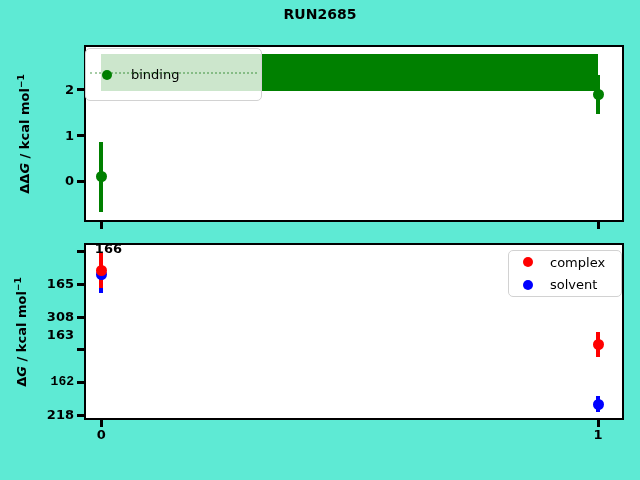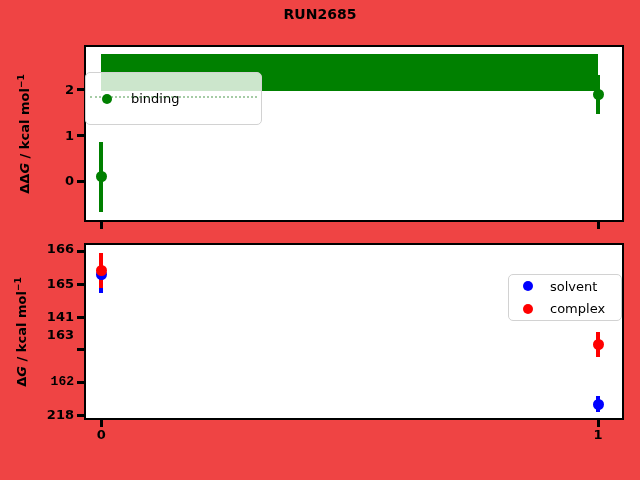--- a/index.html
+++ b/index.html
@@ -1,16 +1,16 @@
 <!DOCTYPE html>
 <html><head>
 <meta charset="utf-8">
 <style>
   html,body{margin:0;padding:0;background:#fff;}
-  .figure{position:relative;width:640px;height:480px;background:#ef4444;
+  .figure{position:relative;width:640px;height:480px;background:#5eead4;
           font-family:"DejaVu Sans","Liberation Sans",sans-serif;color:#000;overflow:hidden;}
   .suptitle{position:absolute;top:6px;left:0;width:100%;text-align:center;
             font-size:14px;font-weight:bold;}
   .axes{position:absolute;border:2px solid #000;background:#fff;box-sizing:border-box;}
   #axes-top{left:84px;top:45px;width:540px;height:177px;}
   #axes-bottom{left:84px;top:243px;width:540px;height:177px;}
   .ytick{position:absolute;left:-9px;width:7px;height:3px;background:#000;}
   .xtick{position:absolute;bottom:-9px;width:3px;height:7px;background:#000;}
   .yticklabel{position:absolute;left:-12px;transform:translate(-100%,-55%);
               font-size:13px;font-weight:bold;white-space:nowrap;}
@@ -22,21 +22,21 @@
   .ylabel{position:absolute;transform:translate(-50%,-50%) rotate(-90deg);
           font-size:13px;font-weight:bold;white-space:nowrap;z-index:4;}
   #ylabel-top{left:24px;top:134px;}
   #ylabel-bottom{left:21px;top:332px;}
   .ylabel sup{font-size:9px;}
   .ylabel .ital{font-style:italic;}
   .xlabel{position:absolute;left:84px;width:540px;top:449px;text-align:center;
           font-size:13px;font-weight:bold;}
   .legend{position:absolute;background:rgba(255,255,255,0.8);border:1px solid #d2d2d2;
           border-radius:5px;z-index:5;font-size:13px;display:flex;flex-direction:column;
-          box-sizing:border-box;margin-top:24px;}
+          box-sizing:border-box;}
   #legend-top{left:85px;top:48px;width:177px;height:53px;}
   #legend-bottom{left:508px;top:250px;width:114px;height:47px;}
   .lg-row{flex:1;display:flex;align-items:center;padding-left:6px;}
   .lg-marker-box{width:30px;display:flex;justify-content:center;align-items:center;flex:none;}
   .lg-dot{width:10px;height:10px;border-radius:50%;}
   .lg-dotted{width:30px;height:0;border-top:3px dotted #008000;}
   .lg-label{margin-left:9px;white-space:nowrap;}
   .lg-faint-line{position:absolute;left:4px;right:4px;top:23px;height:0;
                  border-top:2px dotted rgba(0,110,0,0.35);}
   #legend-bottom .lg-marker-box{width:26px;}
@@ -65,25 +65,25 @@
     </div>
 
   <div class="axes" id="axes-bottom">
       <div class="ytick" style="top: 168.562px;"></div>
       <div class="yticklabel" style="top: 170.062px;">218</div>
       <div class="ytick" style="top: 135.921px;"></div>
       <div class="yticklabel" style="top: 137.421px; font-family: Liberation Mono, monospace;">162</div>
       <div class="ytick" style="top: 103.279px;"></div>
       <div class="yticklabel" style="top: 90px;">163</div>
       <div class="ytick" style="top: 70.6377px;"></div>
-      <div class="yticklabel" style="top: 72.1377px;">141</div>
+      <div class="yticklabel" style="top: 72.1377px;">308</div>
       <div class="ytick" style="top: 37.9962px;"></div>
       <div class="yticklabel" style="top: 39.4962px; text-align: center;">165</div>
       <div class="ytick" style="top: 5.35472px;"></div>
-      <div class="yticklabel" style="top: 4px;">166</div>
+      <div class="yticklabel" style="top: 4px; margin-left: 48px;">166</div>
       <div class="xtick" style="left: 13.8994px;"></div>
       <div class="xticklabel" style="left: 15.3994px;">0</div>
       <div class="xtick" style="left: 510.656px;"></div>
       <div class="xticklabel" style="left: 512.156px;">1</div>
       <div class="errbar" style="left: 13.3994px; top: 11.7509px; height: 35.9057px; background: rgb(0, 0, 255);"></div>
       <div class="dot" style="left: 9.89944px; top: 24.2038px; background: rgb(0, 0, 255);"></div>
       <div class="errbar" style="left: 510.156px; top: 151.13px; height: 16.3208px; background: rgb(0, 0, 255);"></div>
       <div class="dot" style="left: 506.656px; top: 153.791px; background: rgb(0, 0, 255);"></div>
       <div class="errbar" style="left: 13.3994px; top: 8.48679px; height: 34.6px; background: rgb(255, 0, 0);"></div>
       <div class="dot" style="left: 9.89944px; top: 20.2868px; background: rgb(255, 0, 0);"></div>
@@ -102,25 +102,25 @@
       <span class="lg-marker-box">
           <span class="lg-dot" style="background: rgb(0, 128, 0);"></span>
         </span>
       <span class="lg-label">binding</span>
     </div>
   </div>
 
   <div class="legend" id="legend-bottom">
     <div class="lg-row">
       <span class="lg-marker-box">
+          <span class="lg-dot" style="background: rgb(255, 0, 0);"></span>
+        </span>
+      <span class="lg-label">complex</span>
+    </div>
+    <div class="lg-row">
+      <span class="lg-marker-box">
           <span class="lg-dot" style="background: rgb(0, 0, 255);"></span>
         </span>
       <span class="lg-label">solvent</span>
-    </div>
-    <div class="lg-row">
-      <span class="lg-marker-box">
-          <span class="lg-dot" style="background: rgb(255, 0, 0);"></span>
-        </span>
-      <span class="lg-label">complex</span>
     </div>
   </div>
 
 </div>
 
 </body></html>

